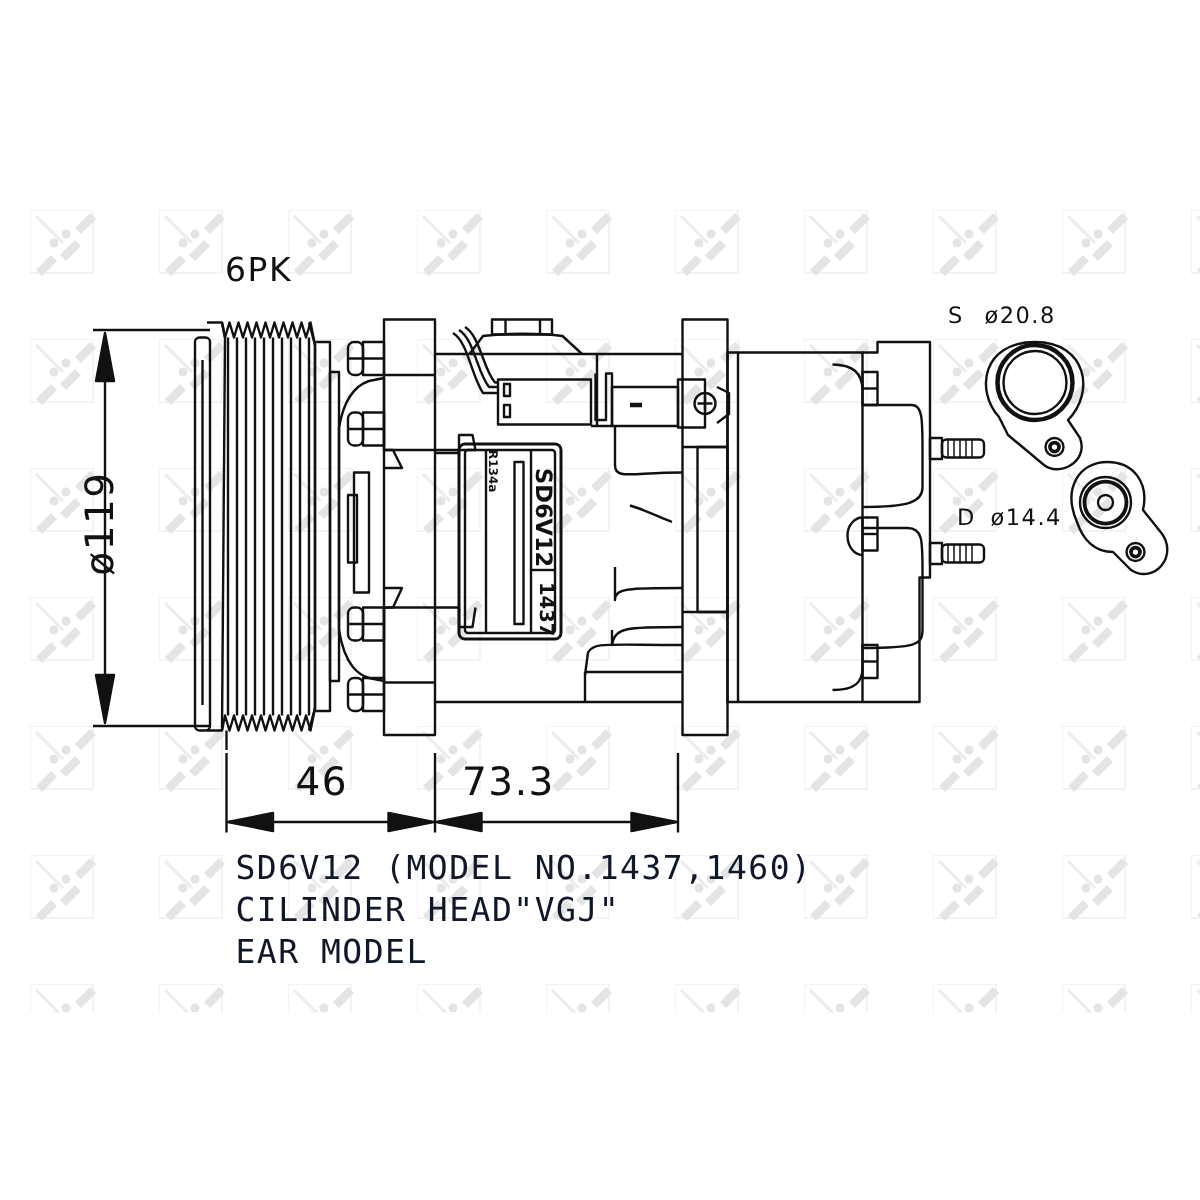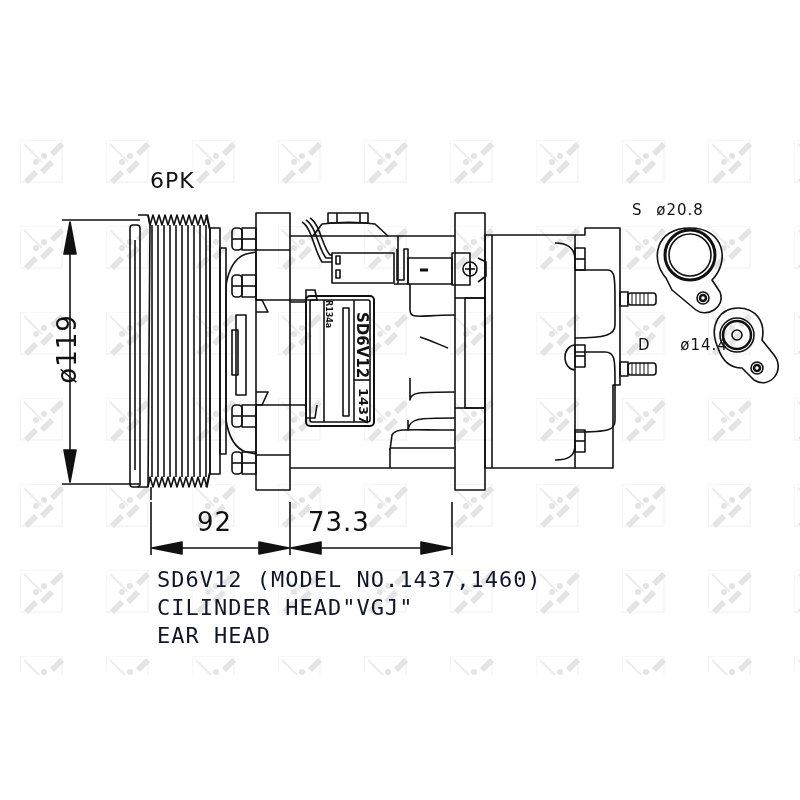--- a/index.html
+++ b/index.html
@@ -219,34 +219,34 @@
       <line x1="292" y1="548" x2="450" y2="548"></line>
       <path d="M152 548 L182 542 L182 554 Z" fill="#111"></path>
       <path d="M289 548 L259 542 L259 554 Z" fill="#111"></path>
       <path d="M291 548 L321 542 L321 554 Z" fill="#111"></path>
       <path d="M451 548 L421 542 L421 554 Z" fill="#111"></path>
     </g>
   </svg>
 
   <div class="label lbl-6pk">6PK</div>
   <div class="lbl-dia">ø119</div>
-  <div class="label lbl-61">92</div>
+  <div class="label lbl-61">46</div>
   <div class="label lbl-733">73.3</div>
 
   <div class="label lbl-s">
     <span>S</span>
     <span style="margin-left:8px">ø20.8</span>
   </div>
   <div class="label lbl-d">
     <span>D</span>
-    <span style="margin-left:24px">ø14.4</span>
+    <span style="margin-left:4px">ø14.4</span>
   </div>
 
   <div class="plate-text plate-model">SD6V12</div>
   <div class="plate-text plate-num">1437</div>
   <div class="plate-text plate-ref">R134a</div>
 
   <div class="notes">
     <div>SD6V12 (MODEL NO.1437,1460)</div>
     <div>CILINDER HEAD"VGJ"</div>
-    <div>EAR HEAD</div>
+    <div>EAR MODEL</div>
   </div>
 </div>
 
 </body></html>

